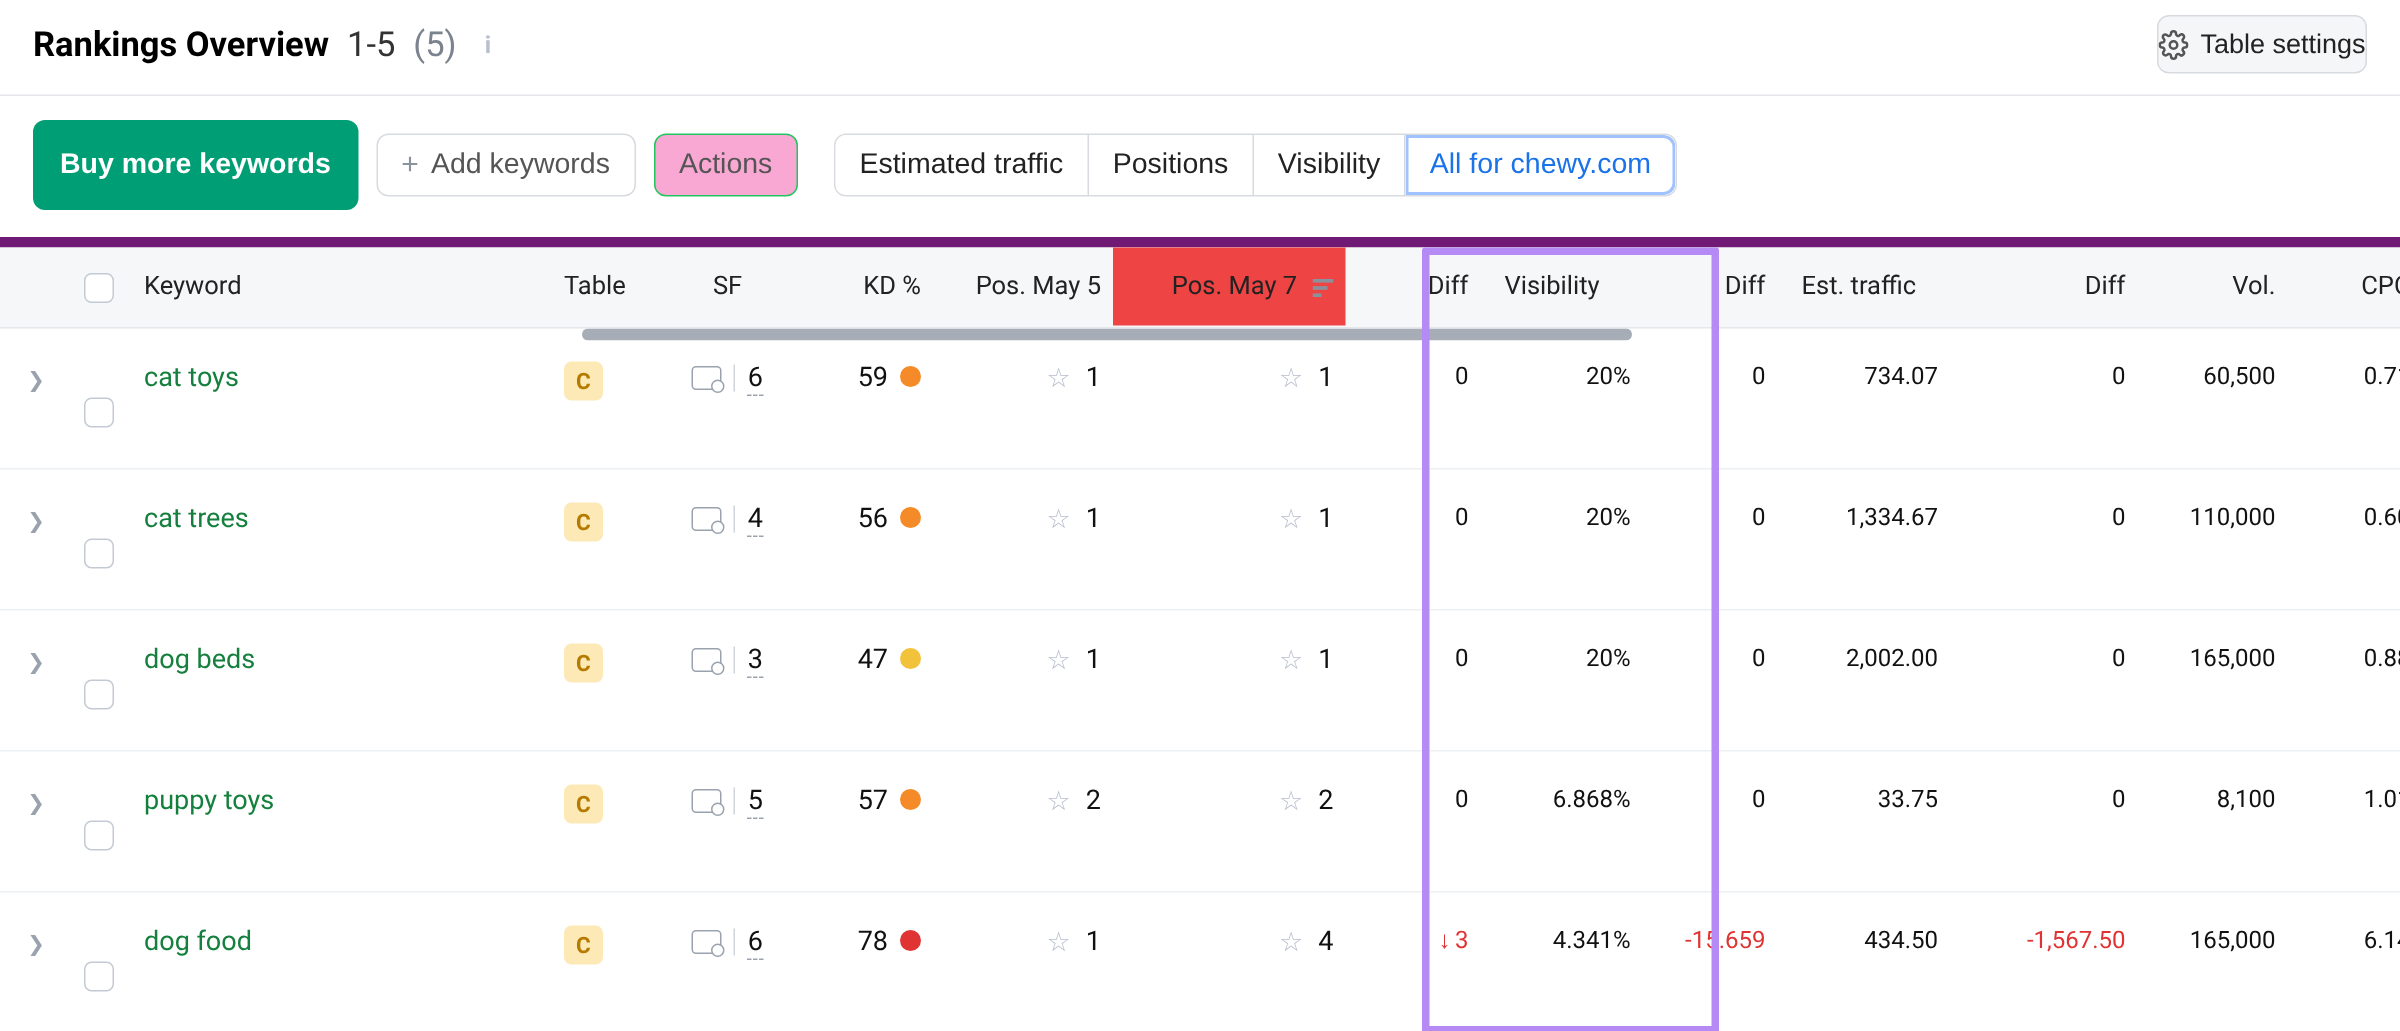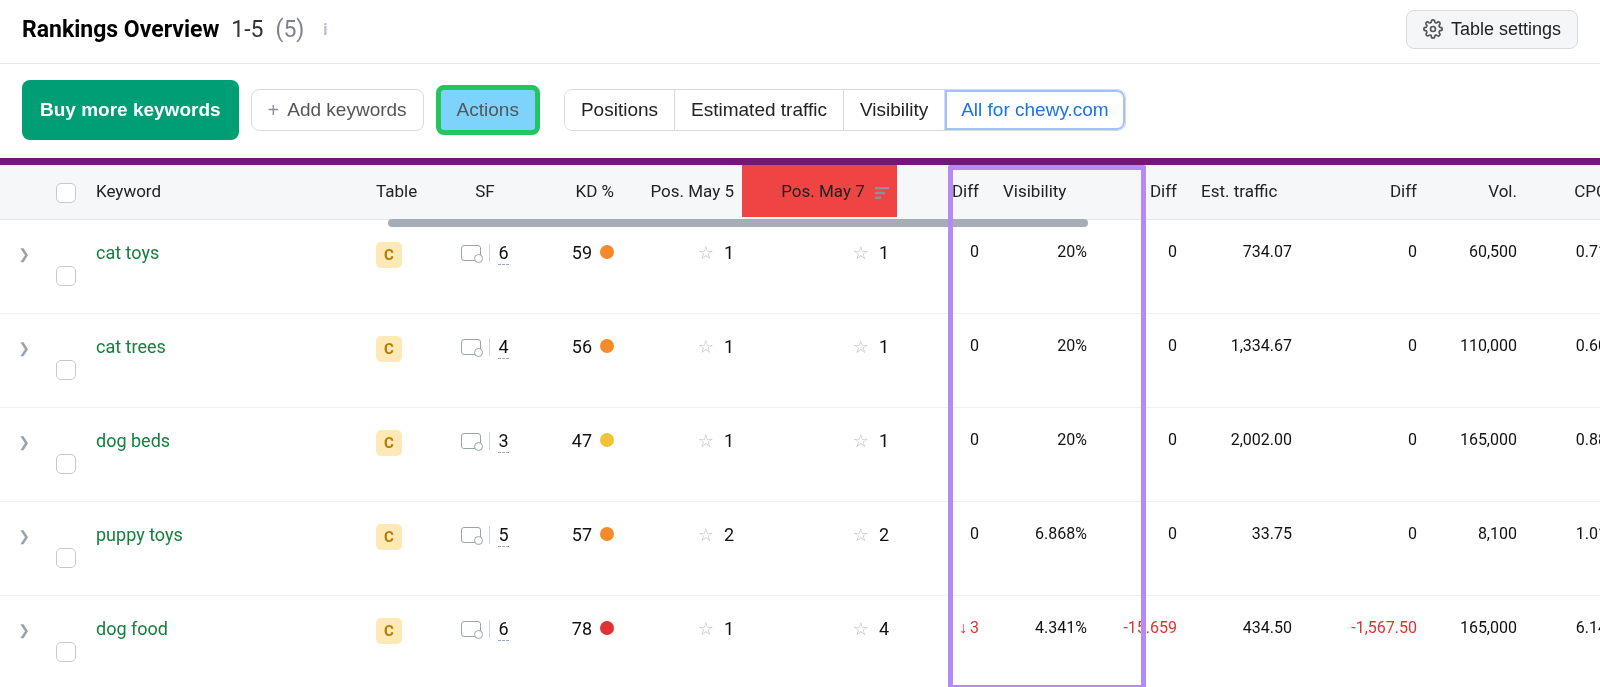--- a/index.html
+++ b/index.html
@@ -17,40 +17,40 @@
     justify-content: space-between;
     padding: 10px 22px 14px 22px;
     border-bottom: 1px solid #e5e7eb;
   }
   .title-wrap { display: flex; align-items: center; gap: 12px; }
   .title { font-size: 23px; font-weight: 700; color: #000000; }
   .title-range { font-size: 23px; color: #333; }
   .title-count { font-size: 23px; color: #7a838e; }
   .info-icon { width: 18px; height: 18px; display: inline-flex; align-items: center; justify-content: center; color: #b7becd; font-size: 16px; font-weight: 700; border-radius: 50%; }
   .table-settings {
-    display: inline-flex; align-items: flex-start; gap: 8px;
+    display: inline-flex; align-items: flex-end; gap: 8px;
     background: #f5f6f8; border: 1px solid #d7dbe0; border-radius: 8px;
-    padding: 8px 16px; font-size: 18px; color: #222; cursor: pointer;
+    padding: 8px 0; font-size: 18px; color: #222; cursor: pointer;
   }
   .gear { width: 20px; height: 20px; color: #555; }
   .toolbar {
     display: flex; align-items: center; gap: 12px;
     padding: 16px 22px 18px 22px;
   }
   .btn-primary {
     background: #009e74; color: #fff; border: none; border-radius: 8px;
     padding: 19px 18px; font-size: 19px; font-weight: 600; cursor: pointer;
   }
   .btn-outline {
     background: #fff; border: 1px solid #d7dbe0; border-radius: 8px;
     padding: 9px 16px; font-size: 19px; color: #555; cursor: pointer;
     display: inline-flex; align-items: center; gap: 8px;
   }
   .btn-ghost {
-    background: #7dd3fc; border: 5px solid #22c55e; border-radius: 8px;
+    background: #f9a8d4; border: 1px solid #22c55e; border-radius: 8px;
     padding: 9px 16px; font-size: 19px; color: #555; cursor: pointer;
   }
   .seg {
     display: inline-flex; border: 1px solid #d7dbe0; border-radius: 8px; overflow: hidden;
     margin-left: 12px;
   }
   .seg button {
     background: #fff; border: none; border-right: 1px solid #d7dbe0;
     padding: 9px 16px; font-size: 19px; color: #222; cursor: pointer;
   }
@@ -142,22 +142,22 @@
   </div>
 
   <div class="toolbar">
     <button class="btn-primary">Buy more keywords</button>
     <button class="btn-outline">
       <span class="plus">+</span>
       <span>Add keywords</span>
     </button>
     <button class="btn-ghost">Actions</button>
     <div class="seg">
+      <button>Estimated traffic</button>
       <button>Positions</button>
-      <button>Estimated traffic</button>
       <button>Visibility</button>
       <button class="active">All for chewy.com</button>
     </div>
   </div>
 
   <div class="table">
     <div class="scrollbar">
         <div class="thumb"></div>
       </div>
     <div class="hilite" style="left:948px; width:198px;"></div>

